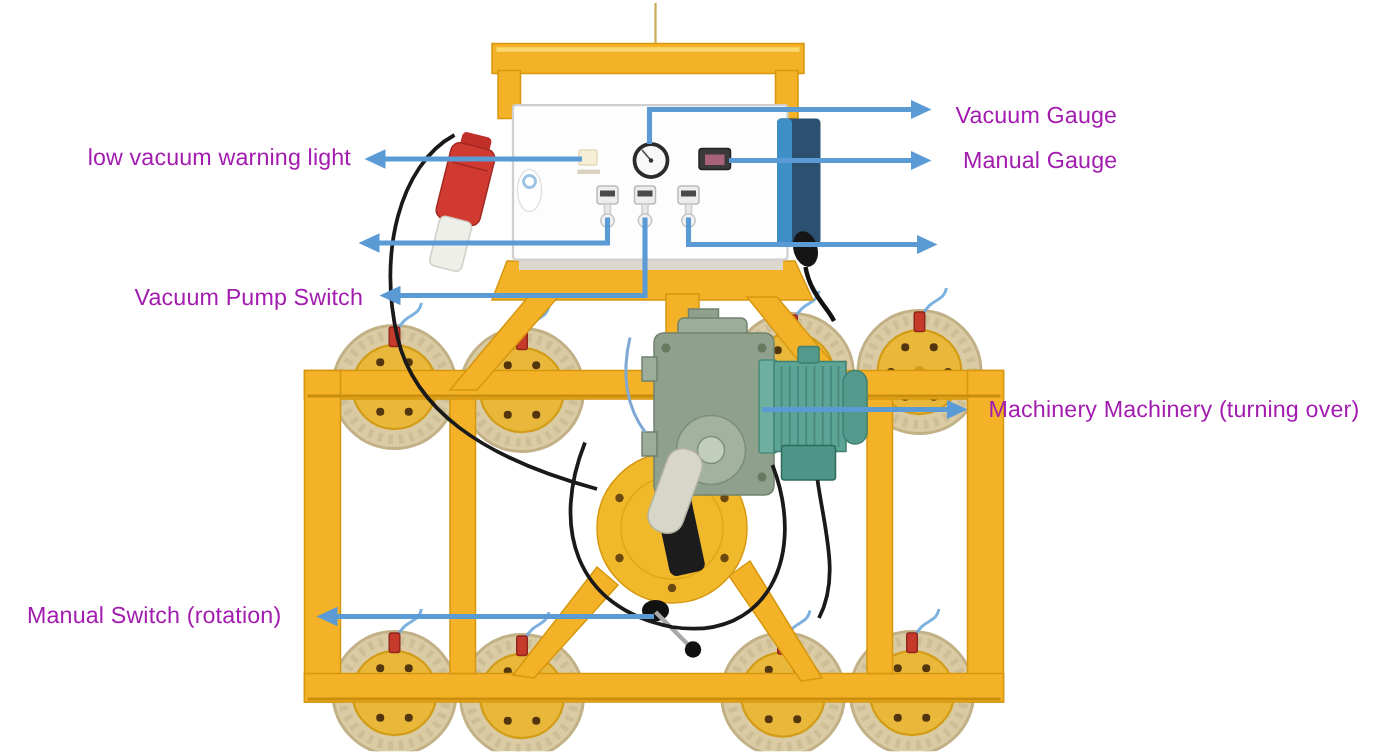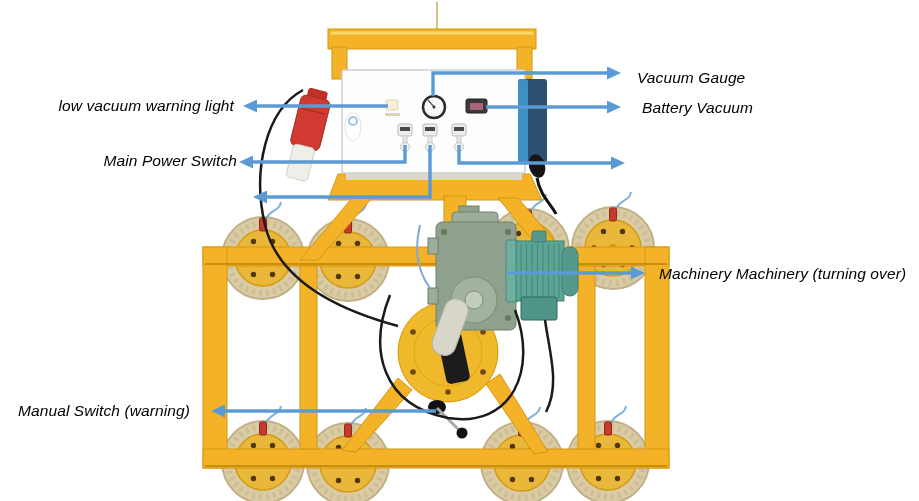--- a/index.html
+++ b/index.html
@@ -1,20 +1,20 @@
 <!DOCTYPE html>
 <html><head>
 <meta charset="utf-8">
 <style>
   html,body{margin:0;padding:0;background:#fff;}
   #stage{position:relative;width:919px;height:501px;background:#ffffff;overflow:hidden;
          font-family:"Liberation Sans",sans-serif;}
   #machine-svg{position:absolute;left:0;top:0;}
-  .callout{position:absolute;font-size:15.5px;line-height:19px;color:#000000;
-           white-space:nowrap;letter-spacing:0.1px;font-style:italic;}
+  .callout{position:absolute;font-size:15.5px;line-height:19px;color:#a21caf;
+           white-space:nowrap;letter-spacing:0.1px;}
   .callout.right-side{text-align:left;}
   .callout.left-side{text-align:right;}
 </style>
 </head>
 <body>
 
 <div id="stage">
 
 <svg id="machine-svg" width="919" height="501" viewBox="0 0 919 501">
   <defs>
@@ -180,19 +180,19 @@
     <path d="M430,145 V197 H264" marker-end="url(#ah)"></path>
     <path d="M436,411 H222" marker-end="url(#ah)"></path>
     <path d="M433,96 V73 H610" marker-end="url(#ah)"></path>
     <path d="M486,107 H610" marker-end="url(#ah)"></path>
     <path d="M459,145 V163 H614" marker-end="url(#ah)"></path>
     <path d="M508,273 H634" marker-end="url(#ah)"></path>
   </g>
 </svg>
 
 <div class="callout left-side" style="right:685px;top:96px">low vacuum warning light</div>
-<div class="callout left-side" style="right:682px;top:151px">Main Power Switch</div>
-<div class="callout left-side" style="left:18px;top:401px">Manual Switch (warning)</div>
+<div class="callout left-side" style="right:677px;top:189px">Vacuum Pump Switch</div>
+<div class="callout left-side" style="left:18px;top:401px">Manual Switch (rotation)</div>
 <div class="callout right-side" style="left:637px;top:68px">Vacuum Gauge</div>
-<div class="callout right-side" style="left:642px;top:98px">Battery Vacuum</div>
+<div class="callout right-side" style="left:642px;top:98px">Manual Gauge</div>
 <div class="callout right-side" style="left:659px;top:264px">Machinery Machinery (turning over)</div>
 
 </div>
 
 </body></html>

